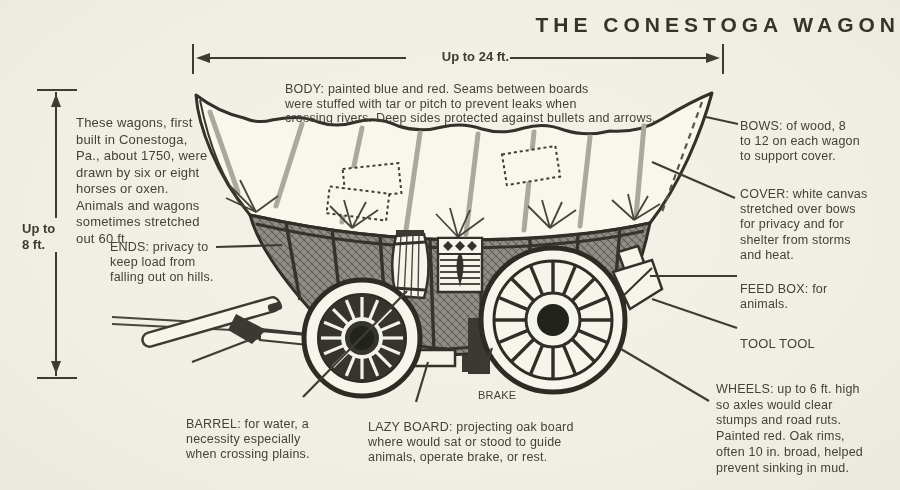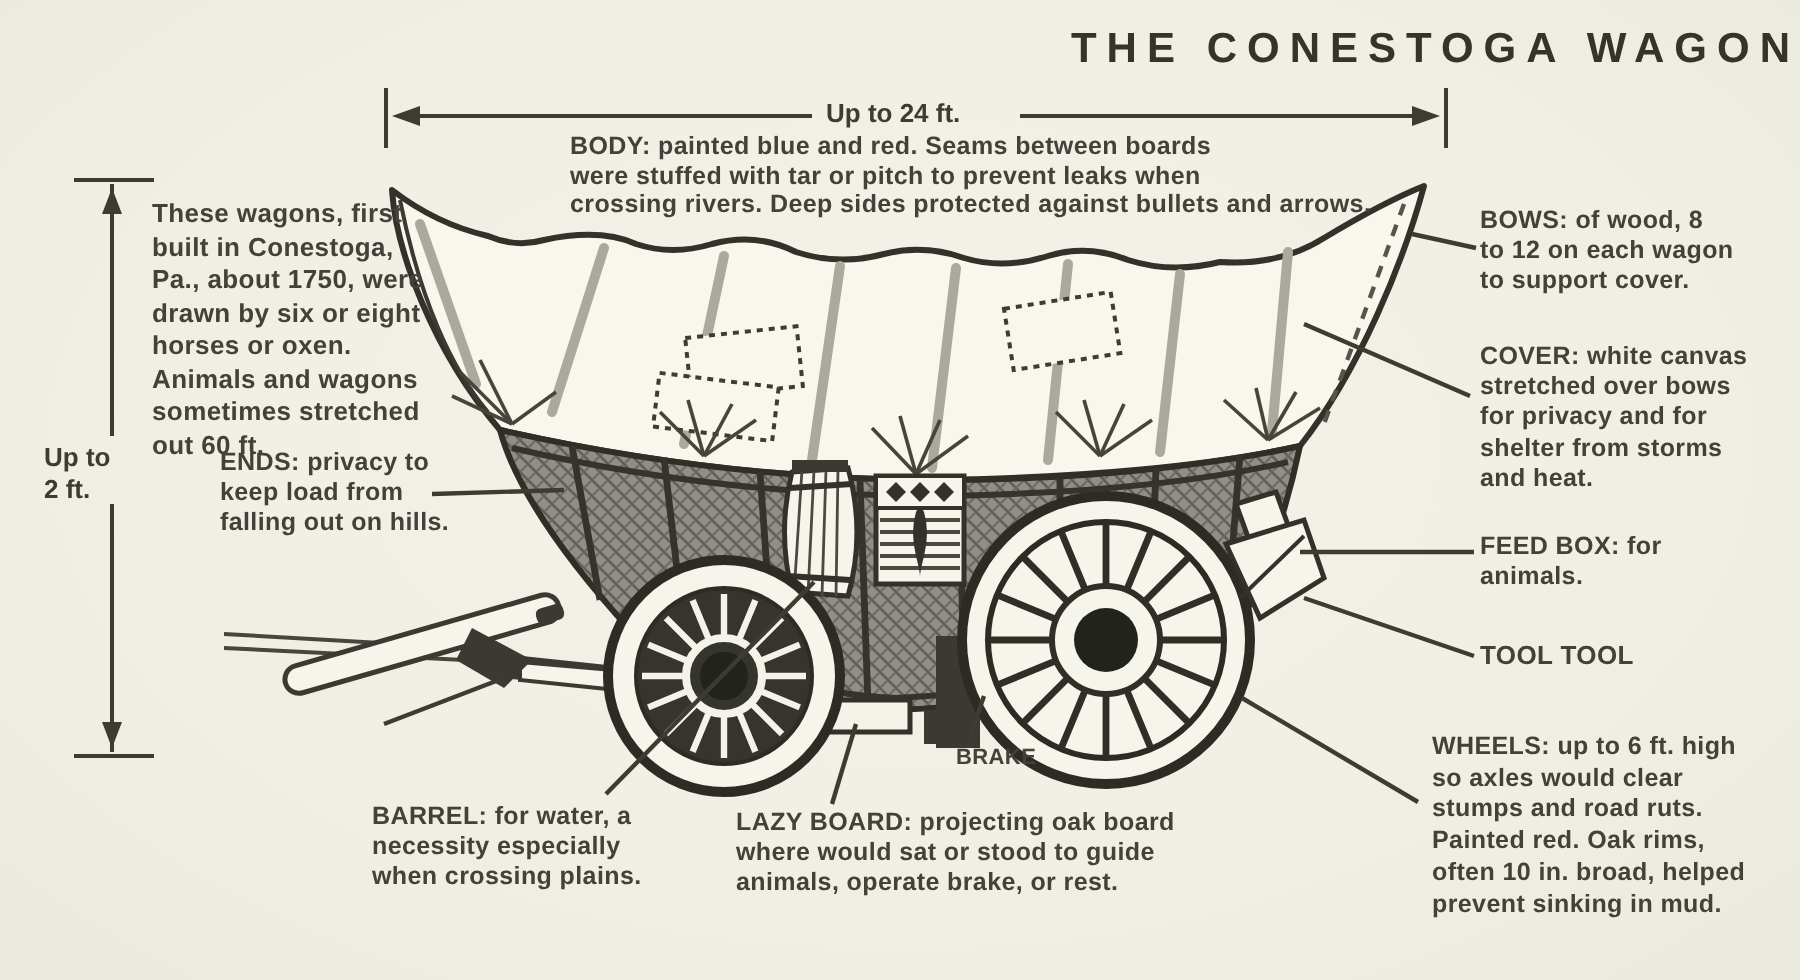--- a/index.html
+++ b/index.html
@@ -6,22 +6,22 @@
   #page{
     position:relative; width:900px; height:490px; overflow:hidden;
     background:#f1f0e6;
     background-image:radial-gradient(ellipse at 50% 45%, #f4f3ea 0%, #efeee3 70%, #eae9de 100%);
     font-family:"Liberation Sans", sans-serif;
     color:#3c3c33;
   }
   #wagon-svg{position:absolute;left:0;top:0;}
   .lbl{
     position:absolute;
-    font-size:12.5px; font-weight:bold; line-height:15.2px;
-    white-space:pre-line; letter-spacing:.2px; color:#42423a;
+    font-size:12.5px; font-weight:normal; line-height:15.2px;
+    white-space:pre-line; letter-spacing:.2px; color:#42423a;margin-top:16px;
   }
   .title{
     position:absolute; left:0; right:0; top:13px; text-align:right;
     font-size:21px; font-weight:bold; letter-spacing:5px; color:#34342c;
   }
   .dim{position:absolute; font-size:13px; font-weight:bold; color:#3c3c33;}
 </style>
 </head>
 <body>
 
@@ -259,24 +259,24 @@
       <line x1="706" y1="117" x2="738" y2="124"></line>
       <line x1="652" y1="162" x2="735" y2="198"></line>
       <line x1="650" y1="276" x2="737" y2="276"></line>
       <line x1="652" y1="299" x2="737" y2="328"></line>
       <line x1="621" y1="349" x2="709" y2="401"></line>
     </g>
   </svg>
 
   <div class="title">THE CONESTOGA WAGON</div>
 
-  <div class="dim" style="left:413px; top:49px; width:96px; text-align:left;">Up to 24 ft.</div>
+  <div class="dim" style="left:413px; top:49px; width:96px; text-align:right;">Up to 24 ft.</div>
 
   <div class="dim" style="left:22px; top:221px; line-height:16px; white-space:pre-line;">Up to
-2 ft.</div>
+8 ft.</div>
 
   <div class="lbl" style="left:285px; top:66px; line-height:14.6px;">BODY: painted blue and red. Seams between boards
 were stuffed with tar or pitch to prevent leaks when
 crossing rivers. Deep sides protected against bullets and arrows.</div>
 
   <div class="lbl" style="left:76px; top:99px; font-size:13px; line-height:16.5px;">These wagons, first
 built in Conestoga,
 Pa., about 1750, were
 drawn by six or eight
 horses or oxen.

